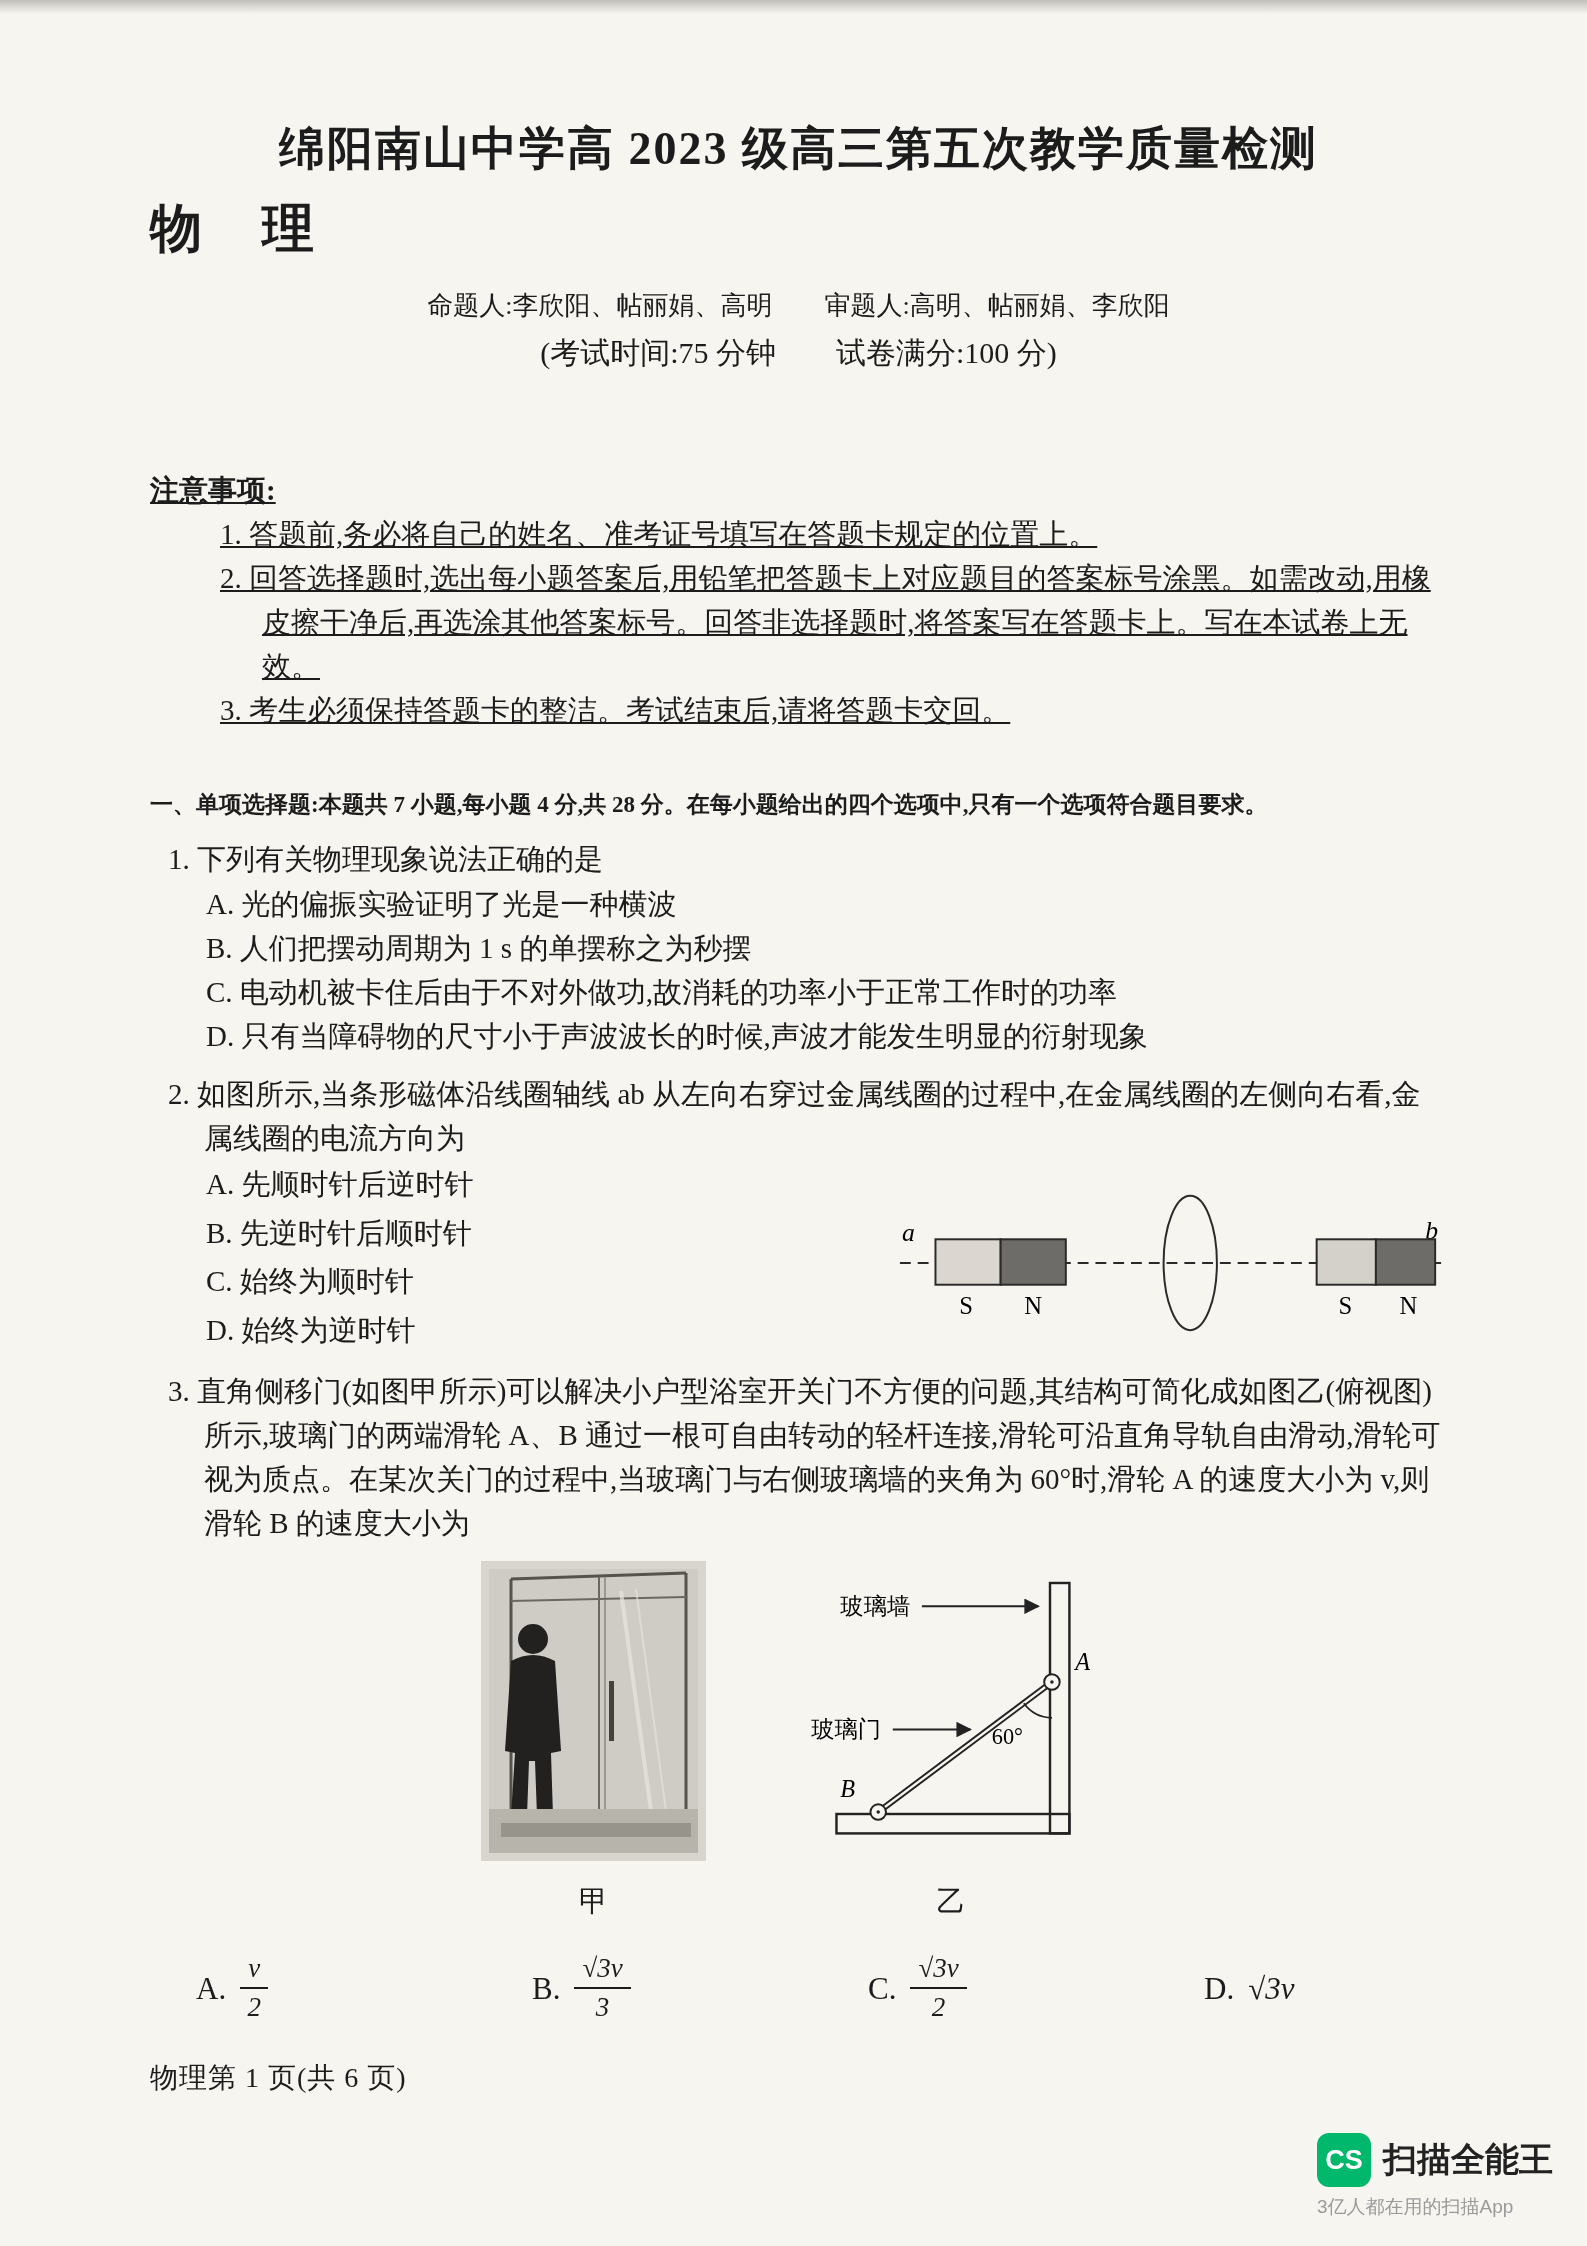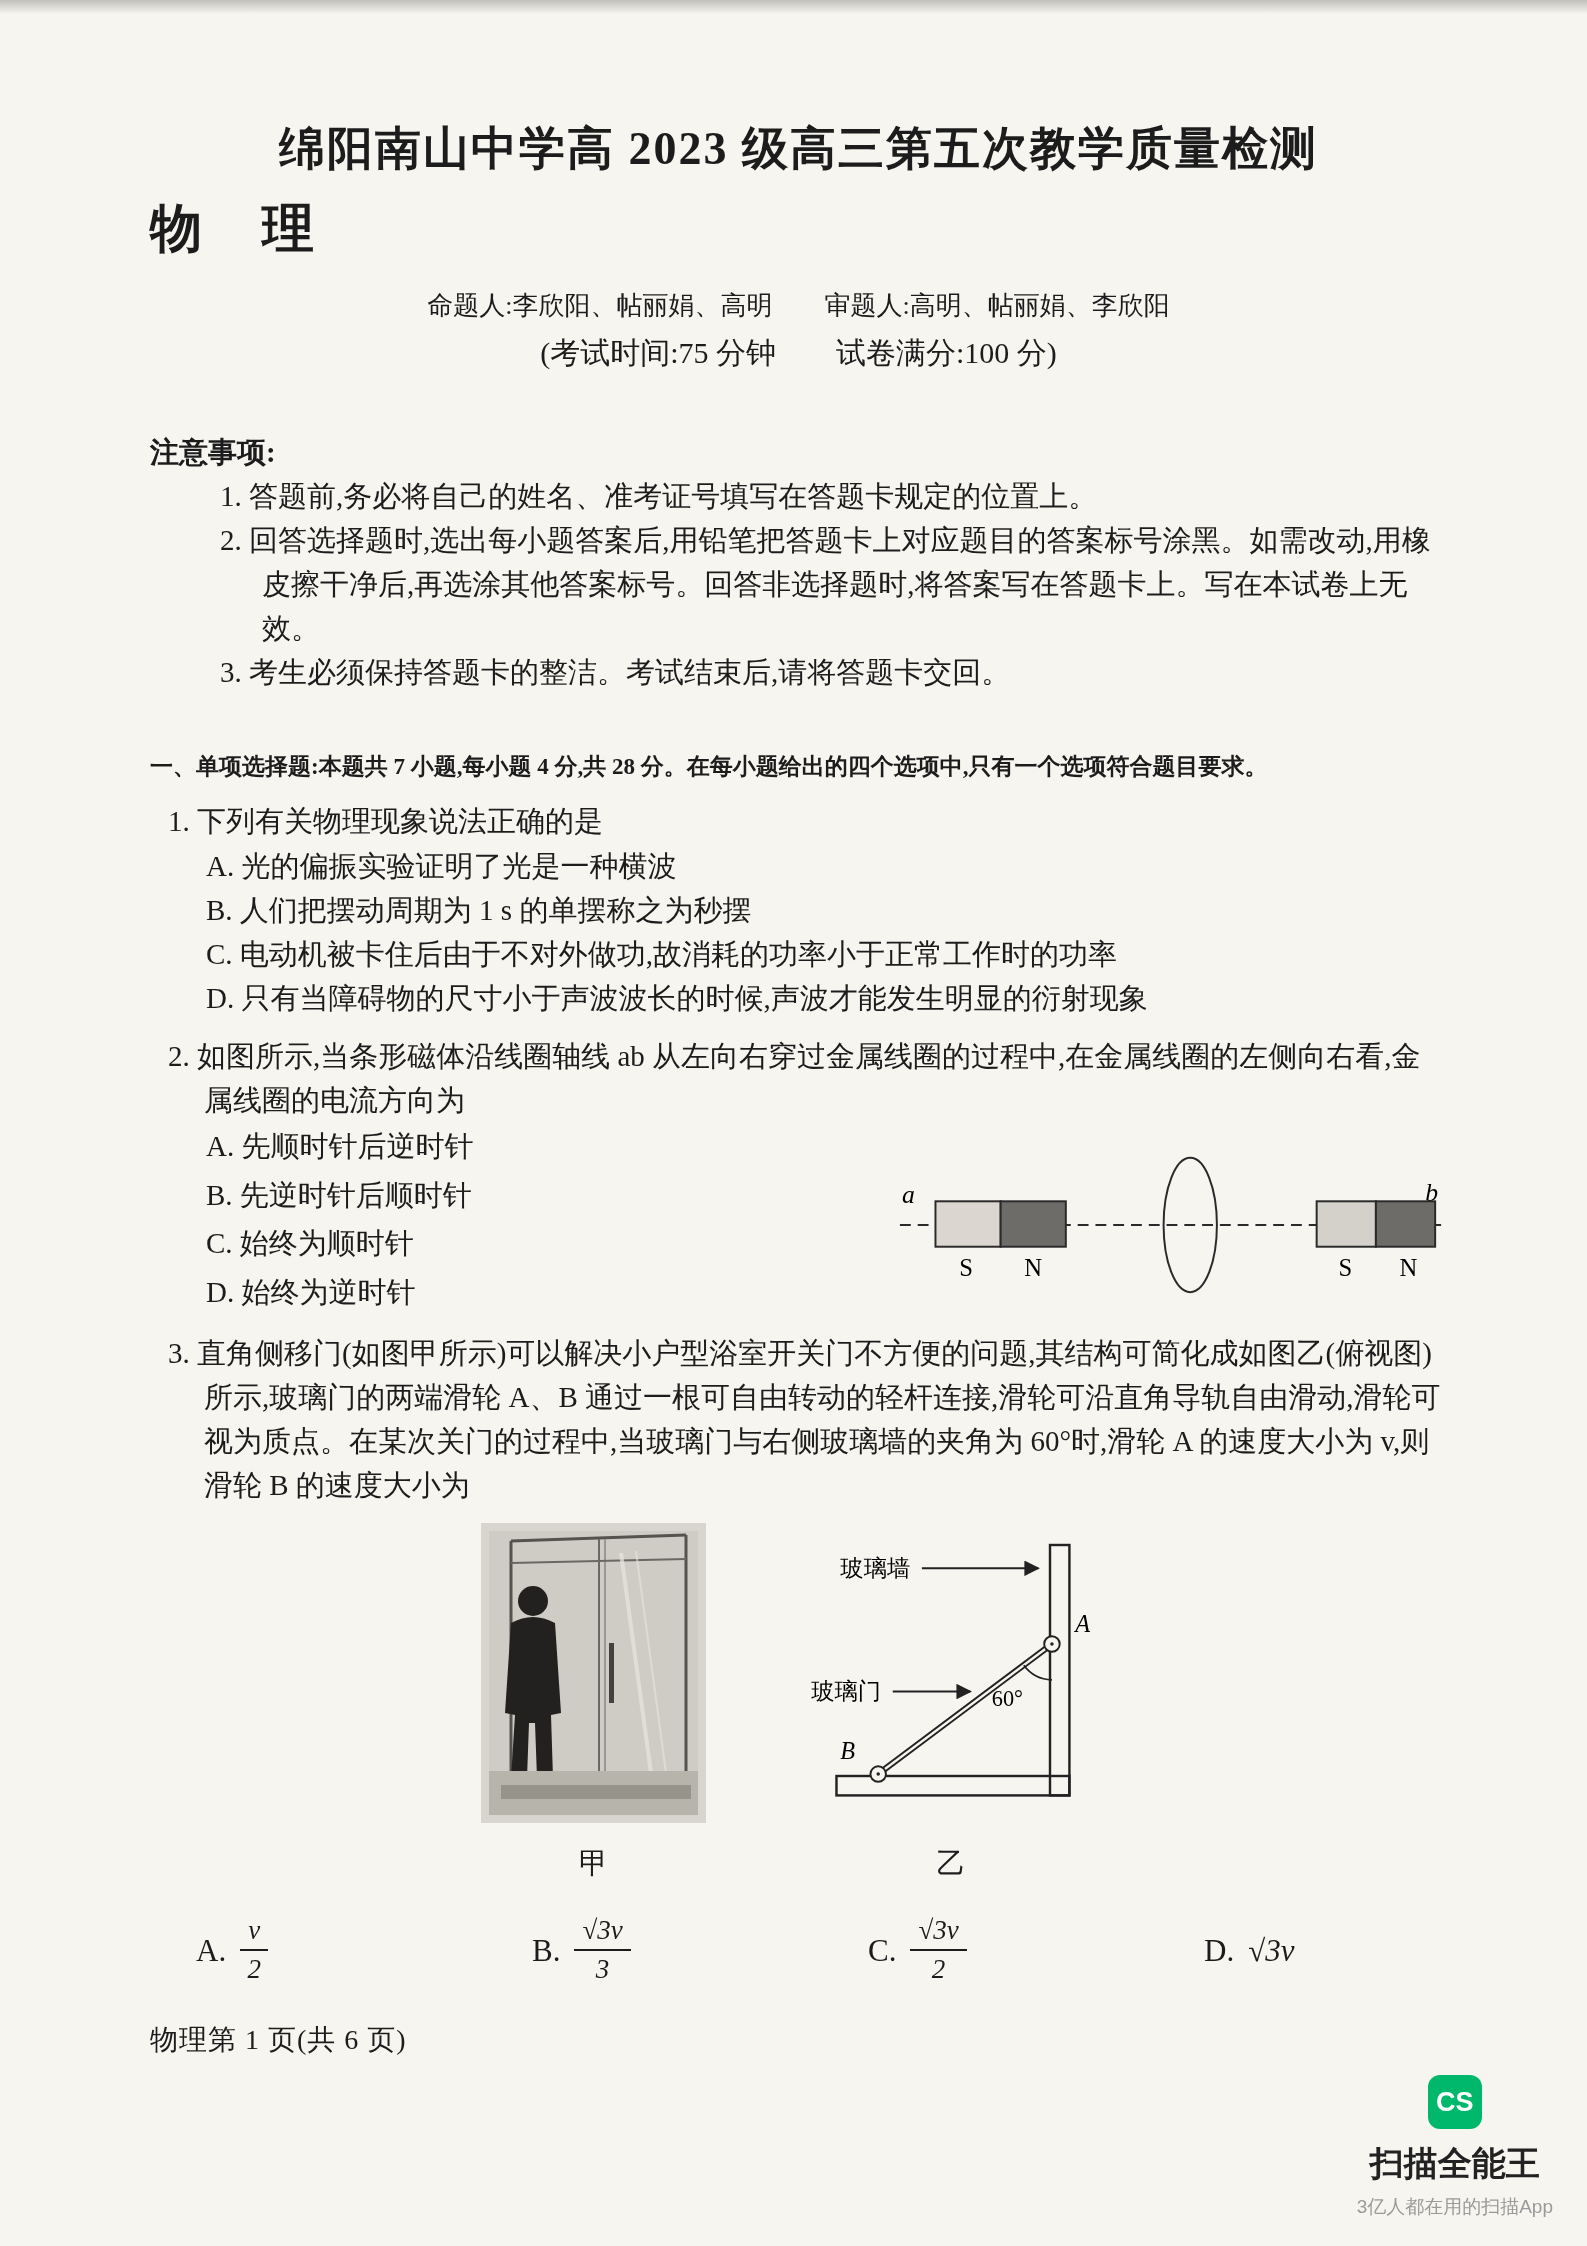--- a/index.html
+++ b/index.html
@@ -12,42 +12,42 @@
   }
   .scan-top {
     position: absolute; top: 0; left: 0; right: 0; height: 14px;
     background: linear-gradient(180deg, rgba(140,138,134,.5), rgba(140,138,134,0));
   }
   .content { padding: 118px 140px 0 150px; }
   .title { text-align: center; font-size: 46px; font-weight: bold; margin: 0; letter-spacing: 2px; }
   .subject { font-size: 52px; font-weight: bold; margin: 14px 0 0 0; letter-spacing: 4px; }
   .authors { text-align: center; font-size: 26px; margin-top: 24px; }
   .exam-info { text-align: center; font-size: 30px; margin-top: 10px; }
-  .notes { margin-top: 56px; font-size: 29px; line-height: 1.52; }
+  .notes { margin-top: 94px; font-size: 29px; line-height: 1.52; text-decoration: underline; }
   .notes-heading { font-weight: bold; }
   .note-item { margin-left: 70px; padding-left: 42px; text-indent: -42px; }
   .section-heading { margin-top: 56px; font-weight: bold; font-size: 23px; line-height: 1.52; }
   .question { margin-top: 14px; font-size: 29px; line-height: 1.52; }
   .stem.hang { padding-left: 36px; text-indent: -36px; margin-left: 18px; }
   .options { margin-left: 56px; }
   .q2-row { display: flex; align-items: center; }
   .q2-row .options { flex: 0 0 560px; line-height: 1.68; }
   .q2-figure { margin-left: 128px; margin-top: 10px; }
   .q3-figures { display: flex; justify-content: center; align-items: flex-end; gap: 80px; margin-top: 16px; }
   .fig-label { text-align: center; font-size: 29px; margin-top: 6px; }
   .q3-options { display: flex; align-items: center; margin-top: 30px; padding-left: 46px; font-size: 31px; }
   .mopt { display: flex; align-items: center; gap: 14px; width: 336px; }
   .mopt:last-child { width: auto; }
   .frac { display: inline-flex; flex-direction: column; align-items: center; font-style: italic; font-size: 27px; line-height: 1.15; }
   .frac .num { border-bottom: 2px solid #1c1c1c; padding: 0 8px 3px 8px; }
   .frac .den { padding-top: 3px; }
   .plain-math { font-style: italic; }
   .footer { font-size: 28px; margin-top: 36px; letter-spacing: 1px; }
   .watermark { position: absolute; right: 34px; bottom: 26px; font-family: "Liberation Sans", "DejaVu Sans", sans-serif; }
-  .wm-row { display: flex; align-items: center; gap: 12px; flex-direction: column; }
+  .wm-row { display: flex; align-items: center; gap: 12px; }
   .wm-icon {
     width: 54px; height: 54px; background: #00b86b; border-radius: 12px;
     color: #fff; font-weight: bold; font-size: 27px;
     display: flex; align-items: center; justify-content: center;
   }
   .wm-name { font-size: 34px; font-weight: bold; color: #222; }
   .wm-sub { font-size: 19px; color: #9a9a9a; margin-top: 7px; }
   svg text { font-family: "Liberation Serif", "DejaVu Serif", serif; }
   .it { font-style: italic; }
 </style>

